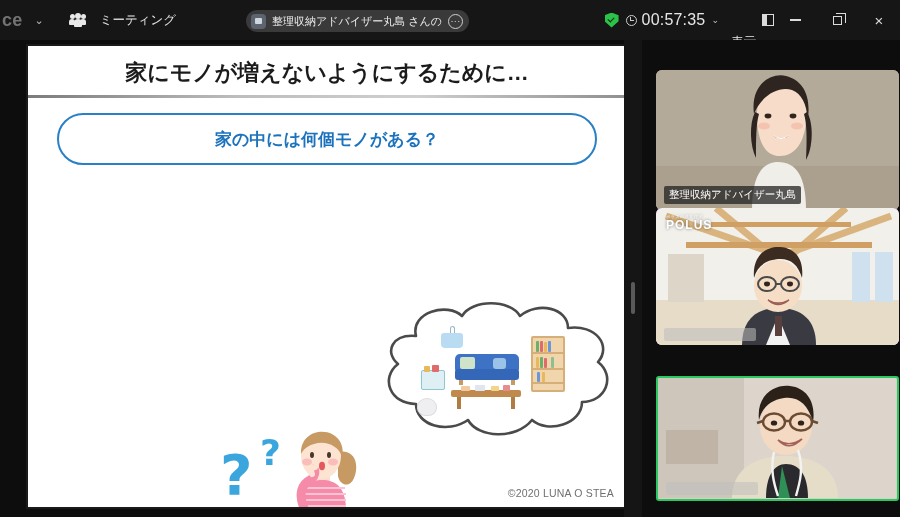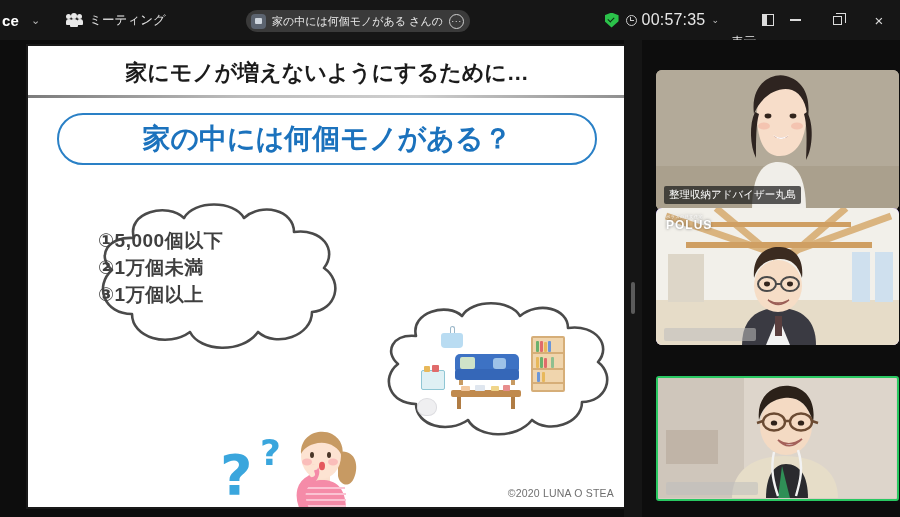--- a/index.html
+++ b/index.html
@@ -9,23 +9,23 @@
     font-family: "Liberation Sans", "DejaVu Sans", sans-serif;
   }
   #app { position: relative; width: 900px; height: 517px; background: #0d0d0d; }
 
   
   .topbar {
     position: absolute; left: 0; top: 0; width: 900px; height: 40px;
     background: #161616; display: flex; align-items: center;
   }
   .tb-left { display: flex; align-items: center; gap: 10px; padding-left: 2px; }
-  .tb-app-name { color: #ffffff; font-size: 15px; font-weight: 600; letter-spacing: .2px; }
+  .tb-app-name { color: #737373; font-size: 18px; font-weight: 600; letter-spacing: .2px; }
   .tb-chevron { color: #b9b9b9; font-size: 11px; padding: 0 2px; }
-  .tb-meeting { display: flex; align-items: center; gap: 7px; margin-left: 14px; }
+  .tb-meeting { display: flex; align-items: center; gap: 14px; margin-left: 14px; }
   .tb-meeting-label { color: #e2e2e2; font-size: 12.5px; }
   .people-icon { display: inline-block; width: 16px; height: 14px; position: relative; }
   .people-icon i {
     position: absolute; background: #e8e8e8; border-radius: 50%;
   }
   .people-icon i.h1 { width: 5px; height: 5px; left: 0px; top: 1px; }
   .people-icon i.h2 { width: 6px; height: 6px; left: 5px; top: 0px; }
   .people-icon i.h3 { width: 5px; height: 5px; left: 11px; top: 1px; }
   .people-icon i.b1 { width: 6px; height: 6px; left: -.5px; top: 6px; border-radius: 3px 3px 1px 1px; }
   .people-icon i.b2 { width: 8px; height: 8px; left: 4px; top: 6px; border-radius: 4px 4px 1px 1px; }
@@ -97,21 +97,21 @@
   }
   .title-rule {
     height: 3px; margin: 7px 0 0 0;
     background: linear-gradient(to right, #7b7b7b 0%, #bdbdbd 35%, #cfcfcf 65%, #8f8f8f 100%);
   }
   .subtitle-box {
     margin: 15px auto 0 auto; width: 540px; height: 52px;
     border: 2.5px solid #2a80c6; border-radius: 26px;
     display: flex; align-items: center; justify-content: center;
   }
-  .subtitle-text { color: #1b72bd; font-size: 28px; font-weight: 700; }
+  .subtitle-text { color: #1b72bd; font-size: 17px; font-weight: 700; }
 
   
   .cloud-left { position: absolute; left: 48px; top: 152px; width: 310px; height: 170px; }
   .cloud-left svg, .cloud-right svg, .cloud-tail svg { display: block; }
   .options {
     position: absolute; left: 22px; top: 30px; width: 265px;
     color: #3f3f3f; font-weight: 700; font-size: 19px; line-height: 1.42;
     letter-spacing: .5px;
   }
 
@@ -193,21 +193,21 @@
           <i class="b1"></i>
             <i class="b2"></i>
             <i class="b3"></i>
         </span>
         <span class="tb-meeting-label">ミーティング</span>
       </span>
     </div>
 
     <div class="tb-pill">
       <span class="pill-appicon"></span>
-      <span class="pill-title">家の中には何個モノがある さんの</span>
+      <span class="pill-title">整理収納アドバイザー丸島 さんの</span>
       <span class="pill-more">···</span>
     </div>
 
     <div class="tb-right">
       <span class="shield"></span>
       <span class="clock-ico"></span>
       <span class="timer-text">00:57:35</span>
       <span class="timer-chev">⌄</span>
       <span class="view-label">表示</span>
       <span class="layout-ico"></span>
@@ -226,33 +226,20 @@
   <div class="stage">
     <div class="slide">
 
       <div class="slide-title">家にモノが増えないようにするために…</div>
       <div class="title-rule"></div>
 
       <div class="subtitle-box">
         <span class="subtitle-text">家の中には何個モノがある？</span>
       </div>
 
-      <div class="cloud-left">
-        <svg width="310" height="170" viewBox="0 0 310 170" fill="none">
-          <path d="M58 40 C50 14, 92 4, 108 20 C118 2, 158 2, 168 20 C186 4, 218 12, 218 34
-                   C246 30, 262 52, 248 70 C268 84, 260 112, 236 114 C236 138, 200 150, 182 134
-                   C166 156, 124 154, 114 134 C92 150, 56 140, 56 116 C28 116, 18 88, 36 72
-                   C20 58, 32 38, 58 40 Z" fill="#ffffff" stroke="#4a4a4a" stroke-width="2.6" stroke-linejoin="round"></path>
-        </svg>
-        <div class="options">
-          <div>①5,000個以下</div>
-          <div>②1万個未満</div>
-          <div>③1万個以上</div>
-        </div>
-      </div>
 
       <div class="cloud-right">
         <svg width="270" height="145" viewBox="0 0 270 145" fill="none">
           <path d="M48 38 C42 14, 80 4, 94 18 C104 1, 142 1, 152 18 C170 3, 200 10, 200 30
                    C228 26, 244 48, 230 64 C248 78, 238 104, 214 104 C214 126, 180 136, 164 122
                    C148 142, 110 140, 100 122 C80 136, 48 128, 48 106 C22 106, 12 80, 30 66
                    C16 54, 24 36, 48 38 Z" fill="#ffffff" stroke="#4a4a4a" stroke-width="2.6" stroke-linejoin="round"></path>
         </svg>
         <div class="room">
           <div class="hanger">

